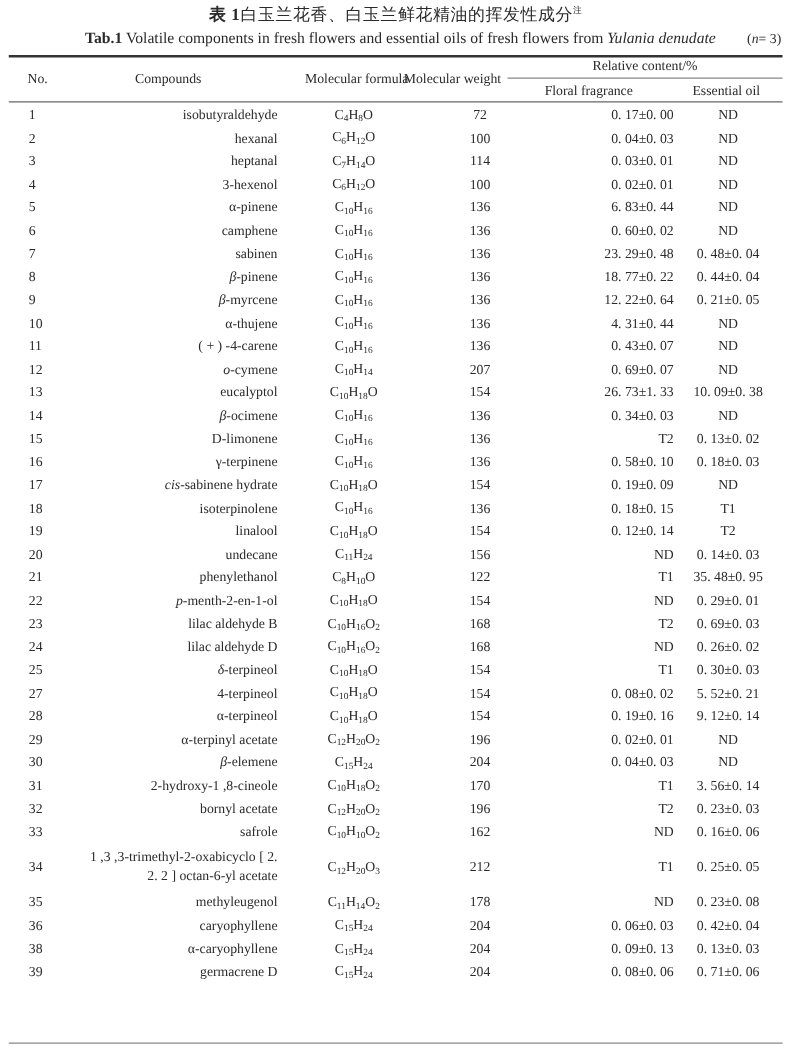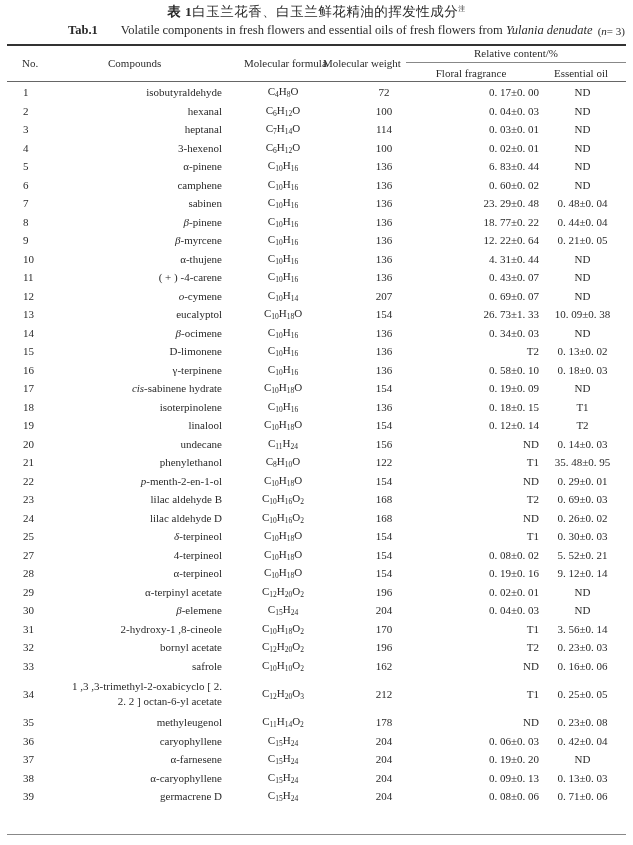--- a/index.html
+++ b/index.html
@@ -10,21 +10,21 @@
     position: relative;
   }
   .caption-cn {
     position: absolute; top: 3px; left: 0; width: 633px;
     text-align: center; font-size: 13.5px; letter-spacing: 0.5px;
   }
   .caption-cn .tabno { font-weight: bold; }
   .caption-en {
     position: absolute; top: 23px; left: 68px; font-size: 12.5px;
   }
-  .caption-en .tabno { font-weight: bold; margin-right: 23px; }
+  .caption-en .tabno { font-weight: bold; margin-right: 3px; }
   .caption-en i { font-style: italic; }
   .caption-n {
     position: absolute; top: 25px; right: 8px; font-size: 11px;
   }
   .caption-n i { font-style: italic; }
   sup.note { font-size: 7px; vertical-align: super; }
 
   .rule-top { position:absolute; left:7px; width:619px; top:44px; height:1.5px; background:#333; }
   .rule-mid { position:absolute; left:7px; width:619px; top:81px; height:1px; background:#666; }
   .rule-sub { position:absolute; left:406px; width:220px; top:62px; height:1px; background:#888; }
@@ -357,28 +357,20 @@
       </tr>
       <tr>
         <td class="c-no">36</td>
         <td class="c-name"><span><span>caryophyllene</span></span></td>
         <td class="c-form"><span>C</span><sub>15</sub><span>H</span><sub>24</sub></td>
         <td class="c-mw">204</td>
         <td class="c-ff">0. 06±0. 03</td>
         <td class="c-eo">0. 42±0. 04</td>
       </tr>
       <tr>
-        <td class="c-no">37</td>
-        <td class="c-name"><span><span>α</span><span>-farnesene</span></span></td>
-        <td class="c-form"><span>C</span><sub>15</sub><span>H</span><sub>24</sub></td>
-        <td class="c-mw">204</td>
-        <td class="c-ff">0. 19±0. 20</td>
-        <td class="c-eo">ND</td>
-      </tr>
-      <tr>
         <td class="c-no">38</td>
         <td class="c-name"><span><span>α</span><span>-caryophyllene</span></span></td>
         <td class="c-form"><span>C</span><sub>15</sub><span>H</span><sub>24</sub></td>
         <td class="c-mw">204</td>
         <td class="c-ff">0. 09±0. 13</td>
         <td class="c-eo">0. 13±0. 03</td>
       </tr>
       <tr>
         <td class="c-no">39</td>
         <td class="c-name"><span><span>germacrene D</span></span></td>

